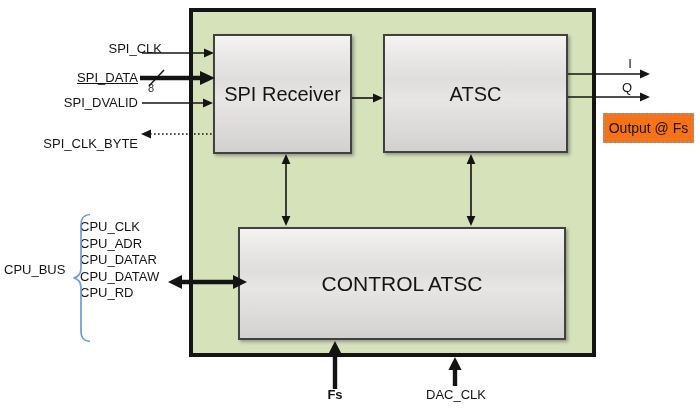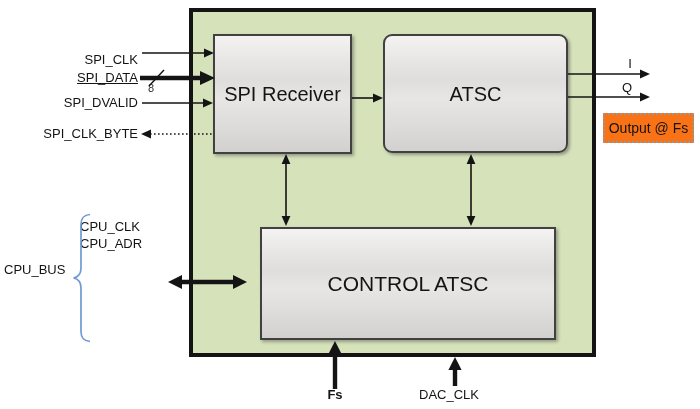--- a/index.html
+++ b/index.html
@@ -23,41 +23,41 @@
     z-index:1;
   }
   .block{
     background:linear-gradient(180deg,#f4f3f1 0%,#e9e8e6 18%,#dfdedc 38%,#e7e6e4 55%,#dedddb 75%,#d2d1cf 100%);
     border:2px solid var(--block-border);
     box-shadow:2px 2px 3px rgba(70,70,70,0.45);
     display:flex;align-items:center;justify-content:center;text-align:center;
     z-index:2;color:var(--text);
   }
   #spi-receiver{left:213px;top:34px;width:139px;height:120px;font-size:20px;}
-  #atsc-modulator{left:383px;top:34px;width:185px;height:119px;font-size:20px;line-height:32px;border-radius:9px;}
-  #control-atsc{left:260px;top:227px;width:296px;height:113px;font-size:21px;justify-content:center;}
+  #atsc-modulator{left:383px;top:34px;width:185px;height:119px;font-size:20px;line-height:32px;}
+  #control-atsc{left:238px;top:227px;width:328px;height:113px;font-size:21px;justify-content:center;}
   #output-note{
     left:603px;top:113px;width:91px;height:30px;
     background:#f97316;border:2px dotted #979797;
     display:flex;align-items:center;justify-content:center;
     font-size:14px;z-index:2;
   }
   .lbl{position:absolute;font-size:13px;white-space:nowrap;z-index:3;color:var(--text);}
   #spi-clk-label,#spi-data-label,#spi-dvalid-label,#spi-clk-byte-label{left:0;width:138px;text-align:right;}
-  #spi-clk-label{top:52px;}
+  #spi-clk-label{top:41px;padding-left:24px;}
   #spi-data-label{top:70px;text-decoration:underline;}
   #spi-dvalid-label{top:95px;}
-  #spi-clk-byte-label{top:126px;}
+  #spi-clk-byte-label{top:136px;}
   #bus-width-label{left:148px;top:82px;font-size:11px;color:#333;}
   #i-label{left:620px;top:56px;width:20px;text-align:center;}
   #q-label{left:617px;top:80px;width:20px;text-align:center;}
   #cpu-bus-label{left:4px;top:262px;width:56px;text-align:center;}
   #cpu-signal-list{left:80px;top:219px;line-height:16.6px;}
   #fs-label{left:317px;top:387px;width:36px;text-align:center;font-weight:bold;}
-  #dac-clk-label{left:407px;top:387px;width:72px;text-align:right;}
+  #dac-clk-label{left:420px;top:387px;width:72px;text-align:center;}
   #wiring{position:absolute;left:0;top:0;z-index:10;pointer-events:none;color:var(--arrow);}
   #wiring line{stroke:currentColor;}
   #wiring polygon{fill:currentColor;stroke:none;}
   #wiring .thin{stroke-width:1.6px;}
   #wiring .thick{stroke-width:4.4px;}
   #cpu-brace{stroke:var(--brace);stroke-width:1.7px;fill:none;}
 </style>
 </head>
 <body>
 
@@ -87,20 +87,23 @@
   <div id="spi-dvalid-label" class="lbl">SPI_DVALID</div>
   <div id="spi-clk-byte-label" class="lbl">SPI_CLK_BYTE</div>
 
   <div id="i-label" class="lbl">I</div>
   <div id="q-label" class="lbl">Q</div>
 
   <div id="cpu-bus-label" class="lbl">CPU_BUS</div>
   <div id="cpu-signal-list" class="lbl">
     <div>CPU_CLK</div>
     <div>CPU_ADR</div>
+    <div>CPU_DATAR</div>
+    <div>CPU_DATAW</div>
+    <div>CPU_RD</div>
   </div>
 
   <div id="fs-label" class="lbl">Fs</div>
   <div id="dac-clk-label" class="lbl">DAC_CLK</div>
 
   <svg id="wiring" width="700" height="409" viewBox="0 0 700 409">
 
     <line class="thin" x1="142" y1="53" x2="206" y2="53"></line>
     <polygon points="214,53 204,48.6 204,57.4"></polygon>
 

